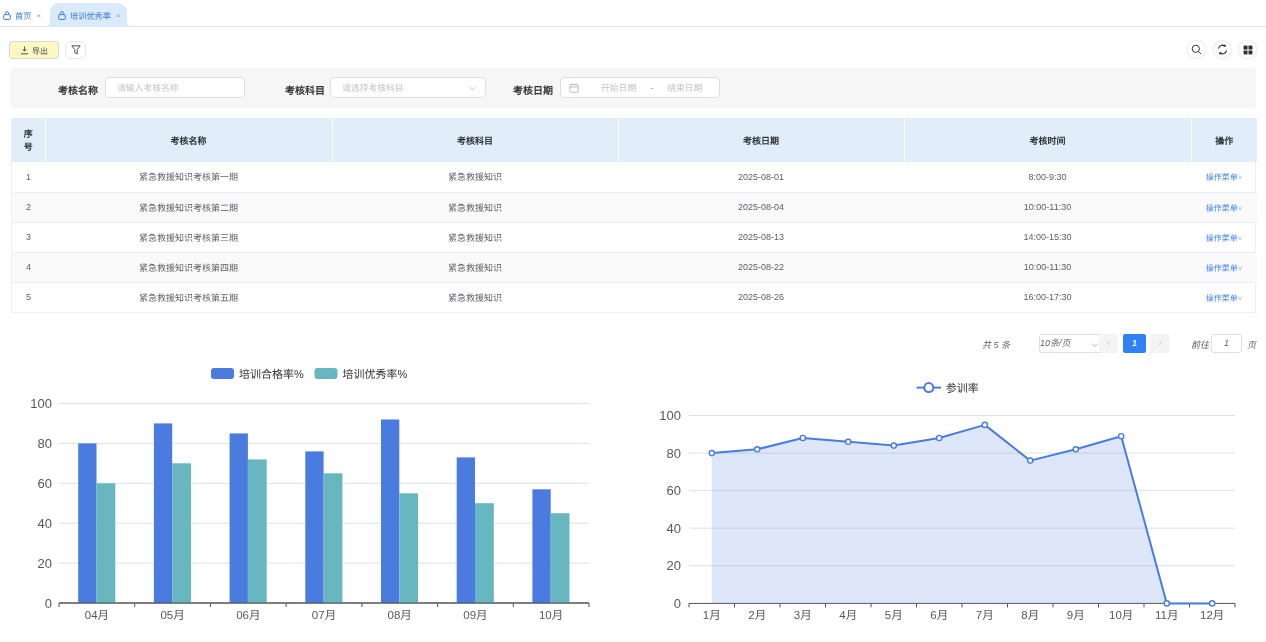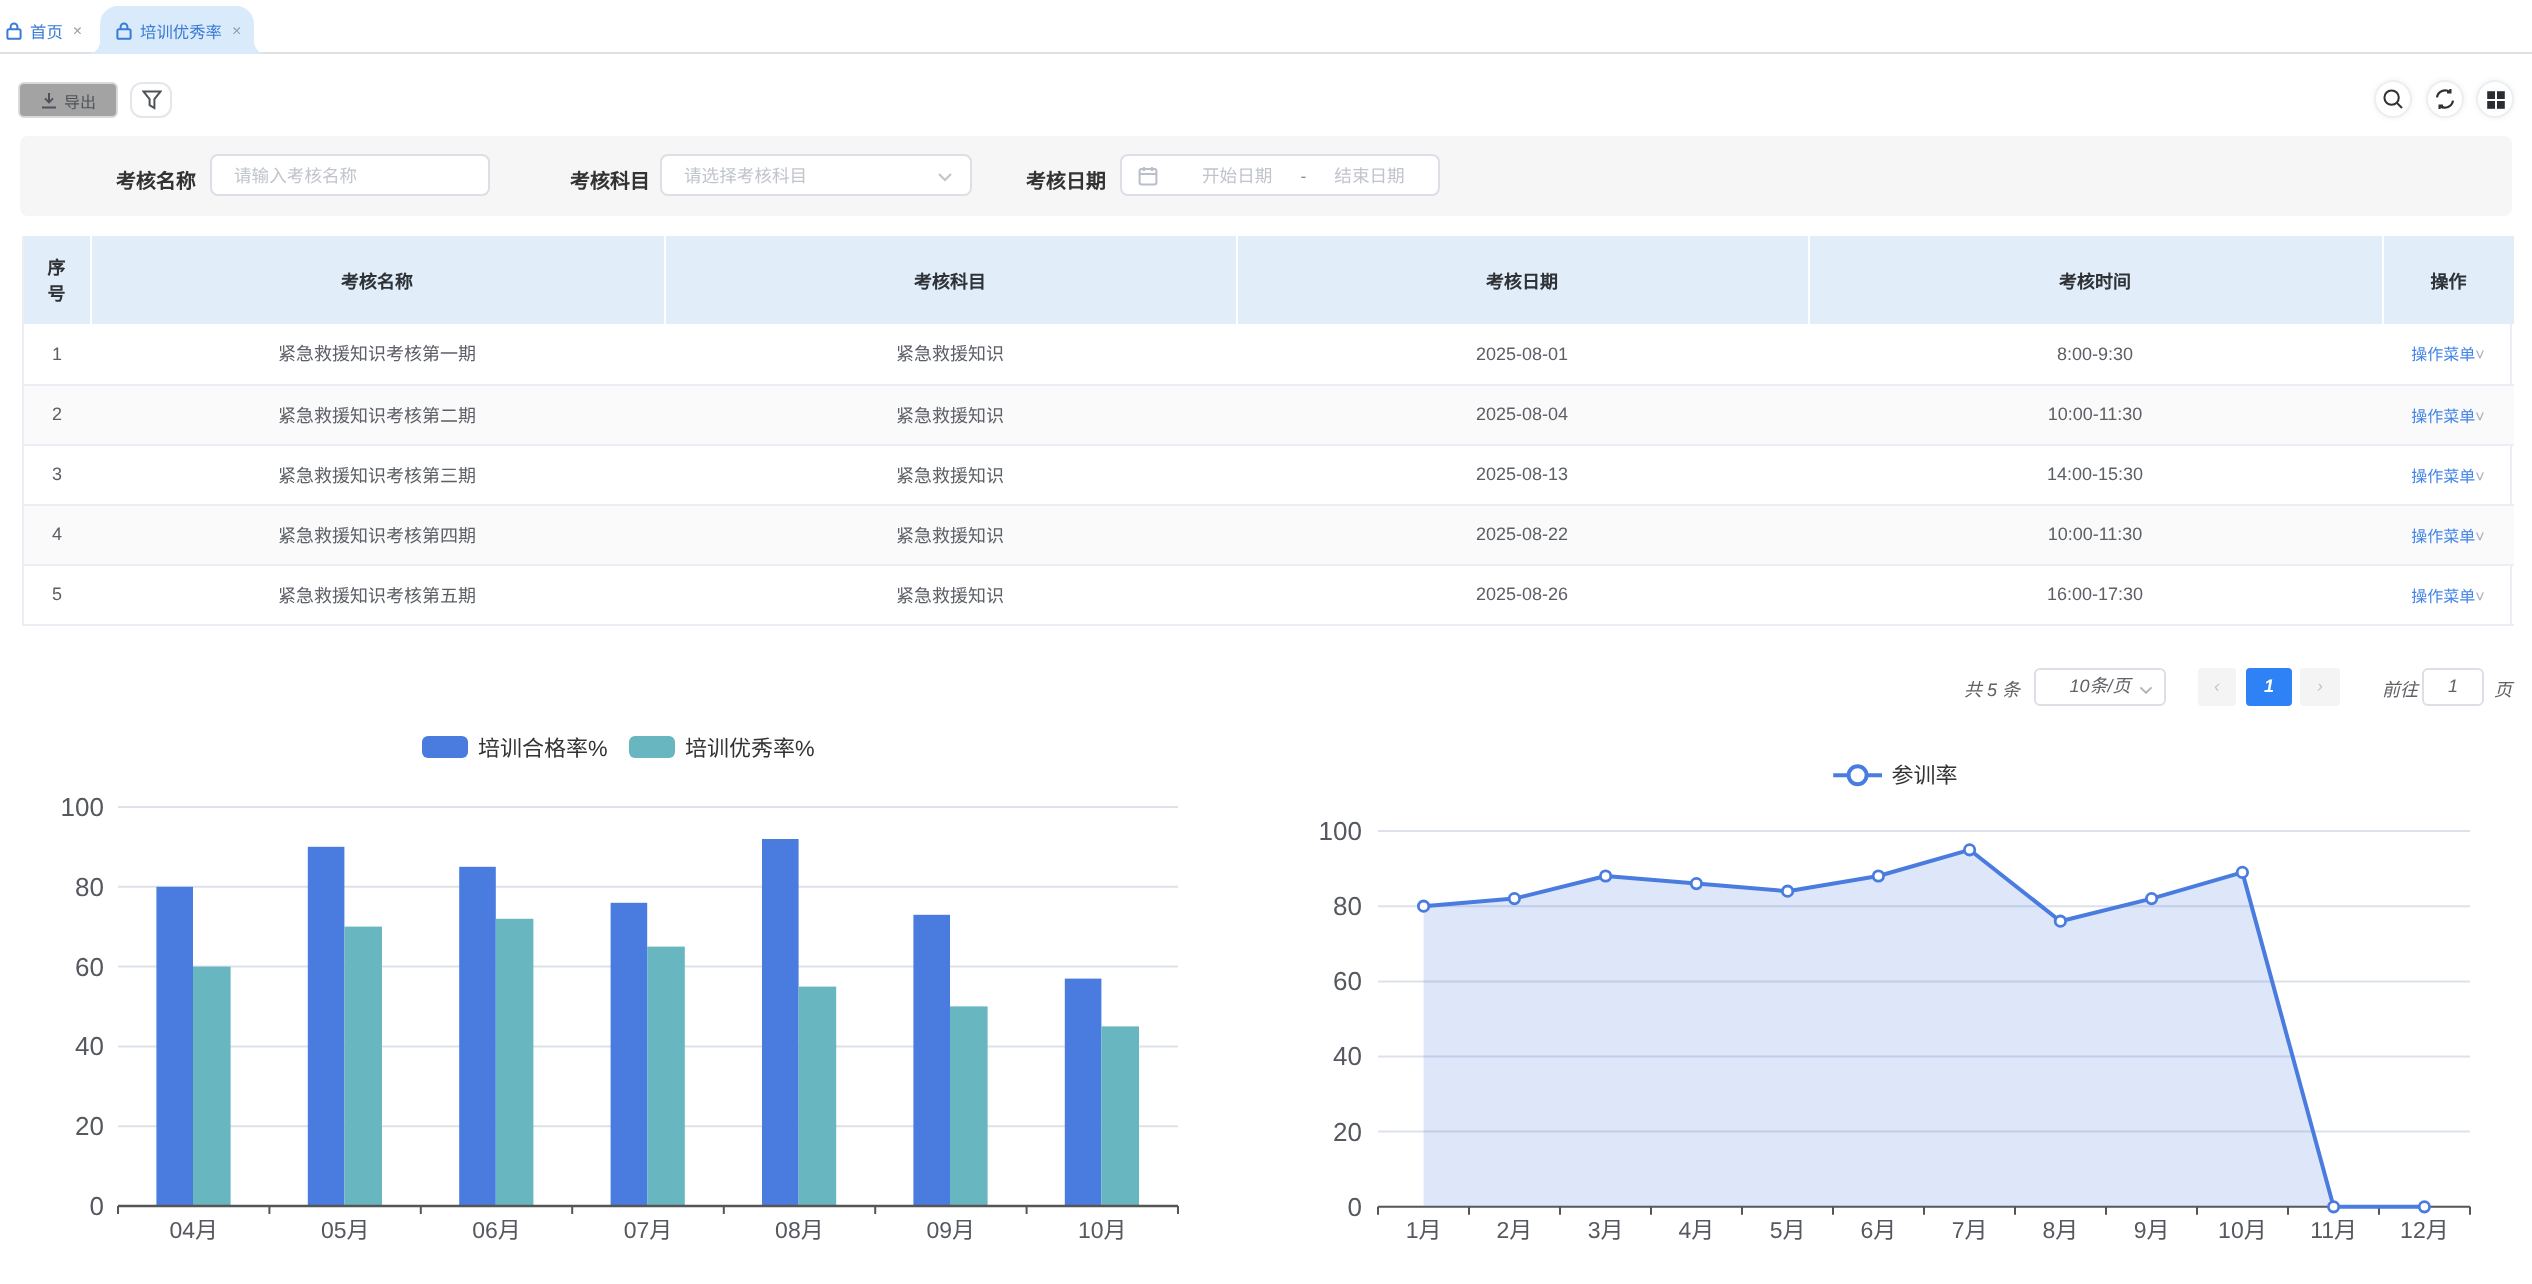--- a/index.html
+++ b/index.html
@@ -13,21 +13,21 @@
   .tab .x { color:#9aa0a8; margin-left:5px; font-size:8px; }
   #tab1 { left:3px; }
   #tab2 { left:50px; background:#d9eafb; border-radius:9px 9px 0 0;
     padding:0 6px 0 8px; }
   #tab2::before { content:''; position:absolute; left:-6px; bottom:0; width:6px; height:6px;
     background:radial-gradient(circle at 0 0, rgba(0,0,0,0) 5.8px, #d9eafb 6px); }
   #tab2::after { content:''; position:absolute; right:-6px; bottom:0; width:6px; height:6px;
     background:radial-gradient(circle at 100% 0, rgba(0,0,0,0) 5.8px, #d9eafb 6px); }
   
   .btn-export { position:absolute; left:9px; top:41px; width:50px; height:18px;
-    border:1px solid #d9d9d9; border-radius:3px; background:#a3a3a3; display:flex;
+    border:1px solid #d9d9d9; border-radius:3px; background:#fef9c3; display:flex;
     align-items:center; justify-content:center; font-size:8px; color:#4e5358; }
   .btn-filter { position:absolute; left:65px; top:41px; width:21px; height:18px;
     border:1px solid #e4e7ea; border-radius:6px; background:#fff; display:flex;
     align-items:center; justify-content:center; }
   .circ { position:absolute; top:40px; width:19px; height:19px; border-radius:50%;
     border:1px solid #eceff2; background:#fff; display:flex; align-items:center;
     justify-content:center; box-shadow:0 0 3px rgba(0,0,0,.06); }
   
   #filter { position:absolute; left:10px; top:68px; width:1246px; height:40px;
     background:#f6f6f7; border-radius:4px; }
@@ -188,21 +188,21 @@
           <td>紧急救援知识</td>
           <td>2025-08-26</td>
           <td>16:00-17:30</td>
           <td class="oplink">操作菜单<span style="font-size:8px;color:#a5afc0">˅</span></td>
         </tr>
   </tbody>
 </table>
 </div>
 
 <div class="pg" style="left:982px; top:338px;">共 5 条</div>
-<div class="pg" style="left:1017px; top:334px; width:66px; height:19px; border:1px solid #dcdfe6; border-radius:3px; background:#fff; text-align:center; line-height:17px; font-size:9px;">10条/页
+<div class="pg" style="left:1039px; top:334px; width:66px; height:19px; border:1px solid #dcdfe6; border-radius:3px; background:#fff; line-height:17px; font-size:9px;">10条/页
   <svg width="8" height="8" viewBox="0 0 8 8" style="position:absolute; right:5px; top:6px;">
     <path d="M1.2 2.7 L4 5.4 L6.8 2.7" fill="none" stroke="#b2b7bf" stroke-width="1"></path>
   </svg>
 </div>
 <div class="pg" style="left:1099px; top:334px; width:19px; height:19px; background:#f4f4f5; border-radius:2px; color:#c0c4cc; text-align:center; line-height:18px;">‹</div>
 <div class="pg" style="left:1123px; top:334px; width:23px; height:19px; background:#2f82f5; border-radius:2px; color:#fff; font-weight:bold; text-align:center; line-height:19px;">1</div>
 <div class="pg" style="left:1150px; top:334px; width:20px; height:19px; background:#f4f4f5; border-radius:2px; color:#c0c4cc; text-align:center; line-height:18px;">›</div>
 <div class="pg" style="left:1191px; top:338px;">前往</div>
 <div class="pg" style="left:1211px; top:334px; width:31px; height:19px; border:1px solid #dcdfe6; border-radius:3px; background:#fff; text-align:center; line-height:17px; color:#606266;">1</div>
 <div class="pg" style="left:1247px; top:338px;">页</div>

